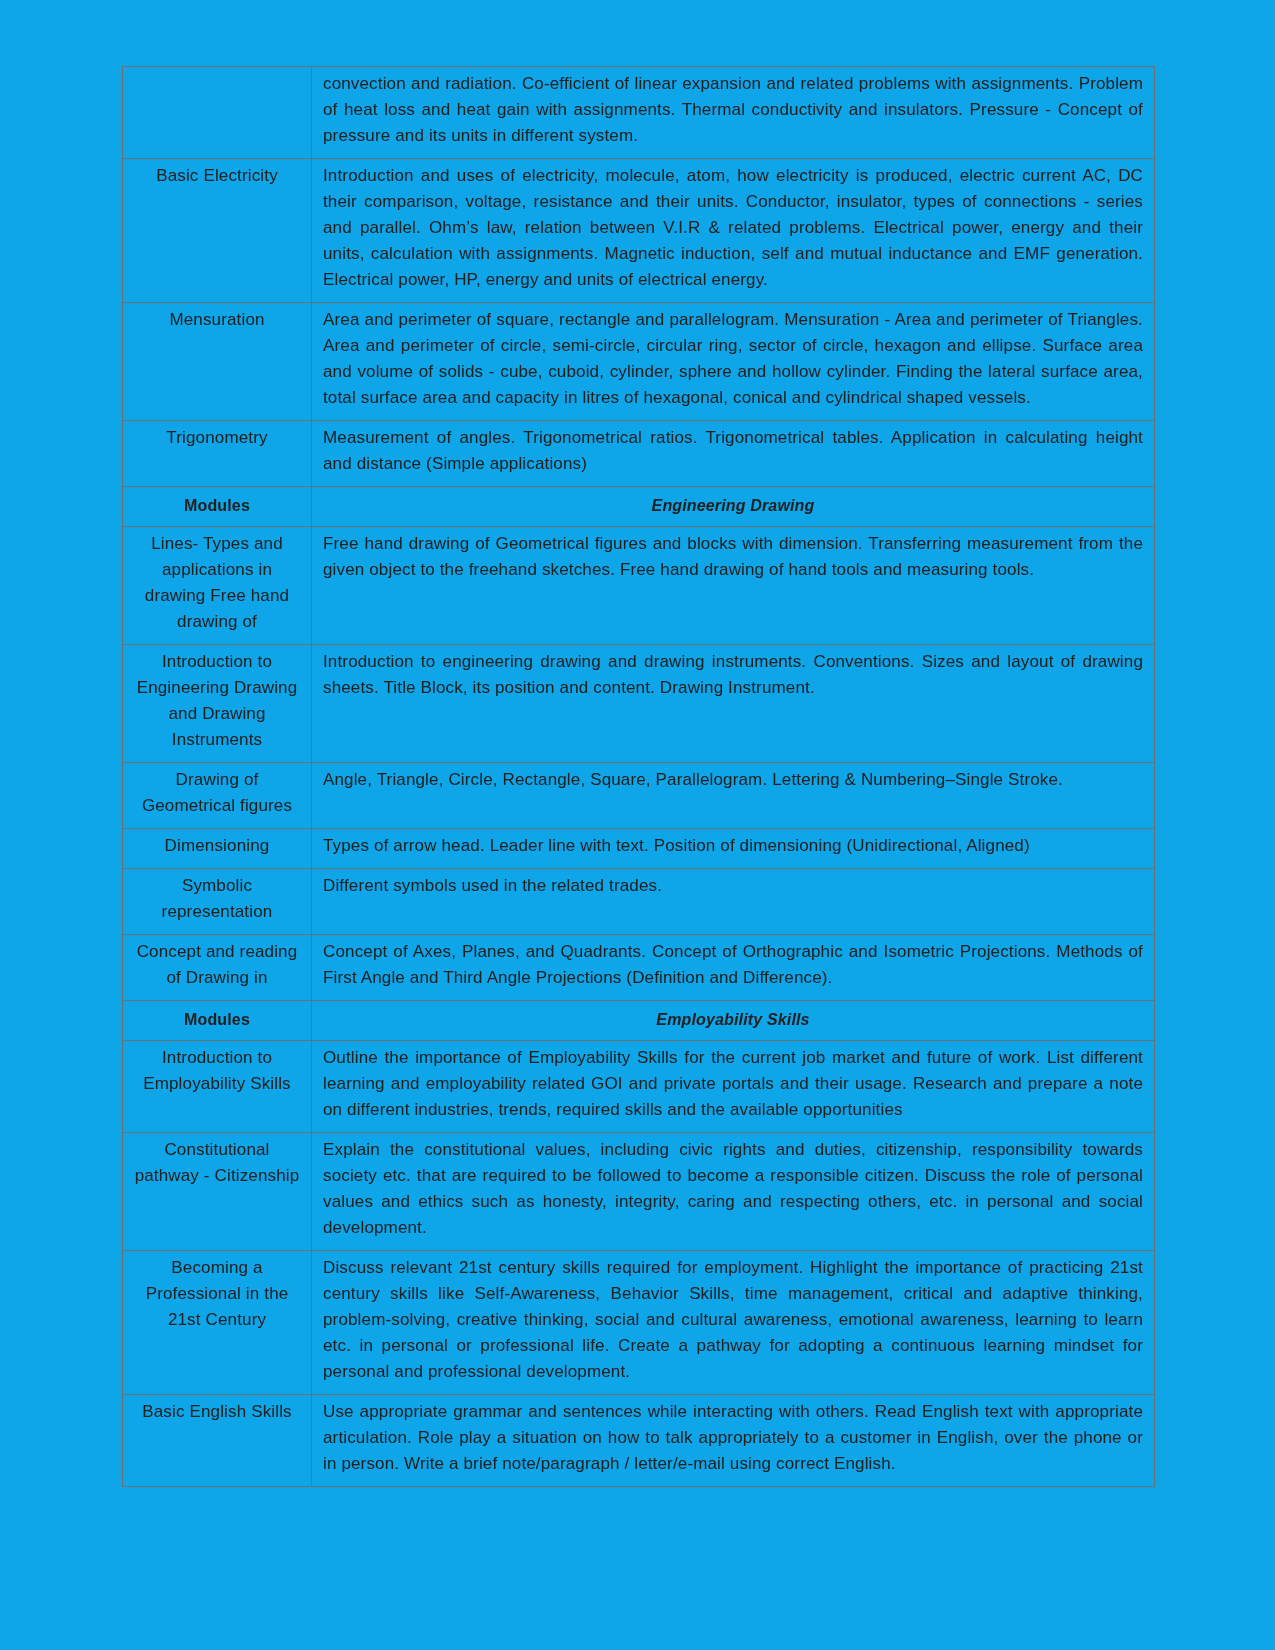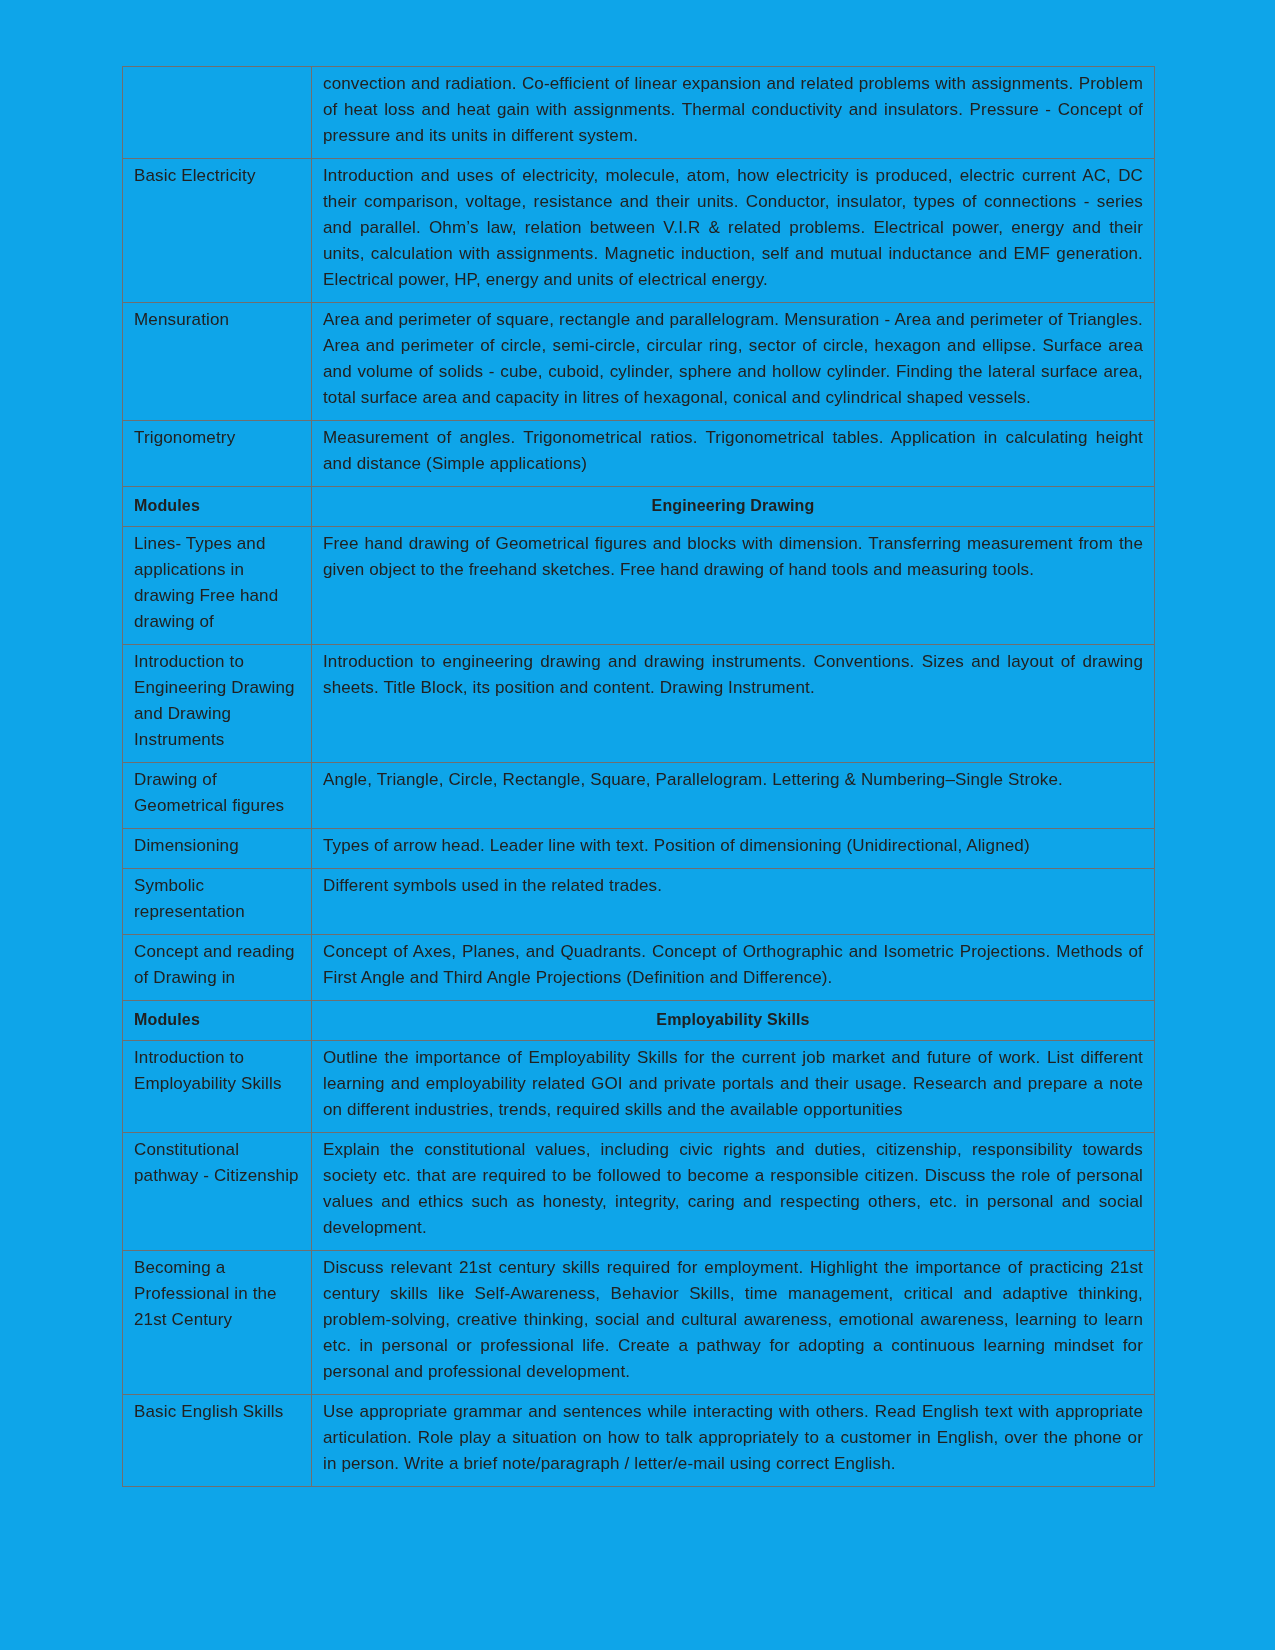--- a/index.html
+++ b/index.html
@@ -22,29 +22,29 @@
   }
   table.syllabus-table td {
     border:1.5px solid #6f6f6f;
     vertical-align:top;
     font-size:17px;
     line-height:26px;
     letter-spacing:0.15px;
     padding:4px 11px 9px 11px;
     word-wrap:break-word;
   }
-  td.label-cell { width:166px; text-align:left; }
+  td.label-cell { width:166px; text-align:center; }
   td.desc-cell  { text-align:justify; }
   tr.header-row td {
     font-weight:bold;
     font-size:16px;
     padding-top:6px;
     padding-bottom:7px;
   }
-  tr.header-row td.desc-cell { text-align:center; }
+  tr.header-row td.desc-cell { text-align:center;font-style:italic; }
 </style>
 </head>
 <body>
 
 <div class="page">
   <table class="syllabus-table">
     <tbody>
         <tr class="content-row">
           <td class="label-cell"></td>
           <td class="desc-cell">convection and radiation. Co-efficient of linear expansion and related problems with assignments. Problem of heat loss and heat gain with assignments. Thermal conductivity and insulators. Pressure - Concept of pressure and its units in different system.</td>

